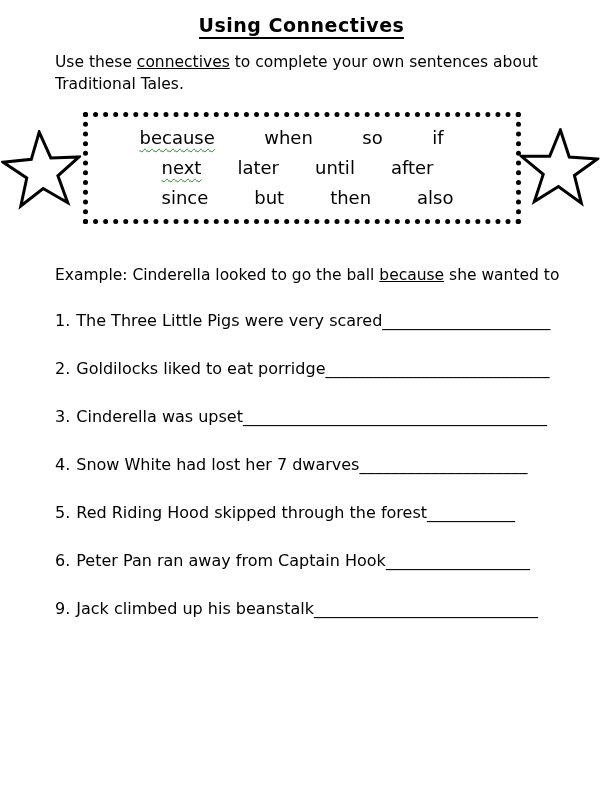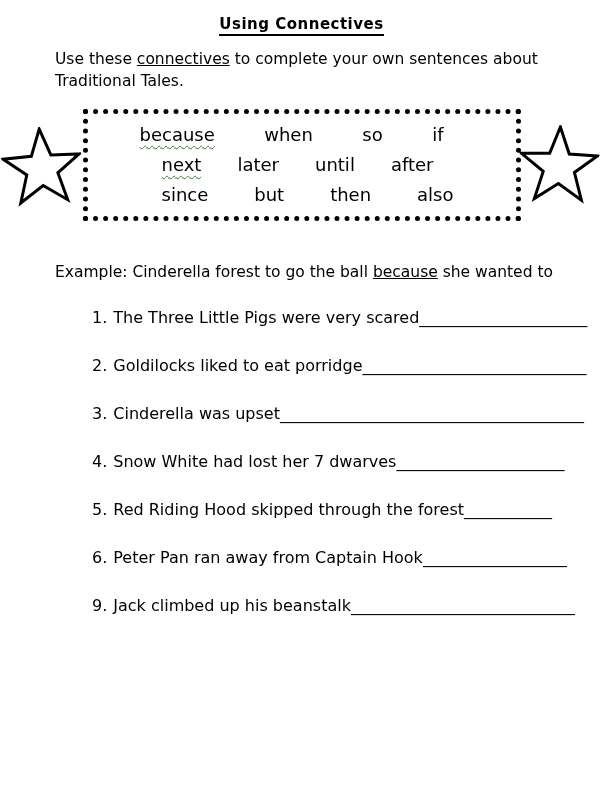--- a/index.html
+++ b/index.html
@@ -3,21 +3,21 @@
 <meta charset="utf-8">
 <style>
   html,body{margin:0;padding:0;background:#fff;}
   .page{
     width:603px;height:799px;background:#ffffff;color:#000;
     font-family:"DejaVu Sans",sans-serif;position:relative;overflow:hidden;
   }
   
   .title-wrap{text-align:center;padding-top:14px;}
   .title{
-    display:inline-block;font-size:15px;font-weight:bold;
+    display:inline-block;font-size:19px;font-weight:bold;
     border-bottom:2px solid #000;padding-bottom:1px;letter-spacing:.5px;
   }
   
   .instructions{margin:12px 0 0 55px;width:500px;font-size:15.5px;line-height:1.45;}
   .u{text-decoration:underline;}
   
   .bank-wrap{position:relative;height:122px;margin-top:16px;}
   .star{position:absolute;top:18px;}
   .star-left{left:2px;transform:rotate(-4deg);}
   .star-right{right:4px;top:16px;transform:rotate(2deg);}
@@ -32,21 +32,21 @@
   .bank-row.r3{padding:0 82px 0 74px;}
   .squiggle{
     text-decoration:underline;text-decoration-style:wavy;
     text-decoration-color:#2e7d32;text-decoration-thickness:1px;
     text-underline-offset:4px;
   }
   
   .example{margin:30px 0 0 55px;width:520px;font-size:15.5px;line-height:1.45;}
   
   .items{margin:25px 0 0 55px;font-size:16px;}
-  .item{white-space:nowrap;height:17px;margin-bottom:31px;margin-left:37px;}
+  .item{white-space:nowrap;height:17px;margin-bottom:31px;}
   .item-num{display:inline-block;min-width:0;margin-right:6px;}
   .blank{letter-spacing:0;}
   .caret{
     display:inline-block;width:0;height:19px;border-left:2px solid #000;
     vertical-align:-4px;margin-right:1px;
   }
   svg.star-svg{display:block;}
 </style>
 </head>
 <body>
@@ -90,21 +90,21 @@
       <div class="bank-row r2">
         <span>since</span>
         <span>but</span>
         <span>then</span>
         <span>also</span>
       </div>
     </div>
   </div>
 
   <div class="example">
-    <span>Example: Cinderella forest to go the ball </span><span class="u">because</span><span> she wanted to</span><br>
+    <span>Example: Cinderella looked to go the ball </span><span class="u">because</span><span> she wanted to</span><br>
   </div>
 
   <div class="items">
 
     <div class="item">
       <span class="item-num">1.</span><span>The Three Little Pigs were very scared</span><span class="blank">_____________________</span>
     </div>
 
     <div class="item">
       <span class="item-num">2.</span><span>Goldilocks liked to eat porridge</span><span class="blank">____________________________</span>

